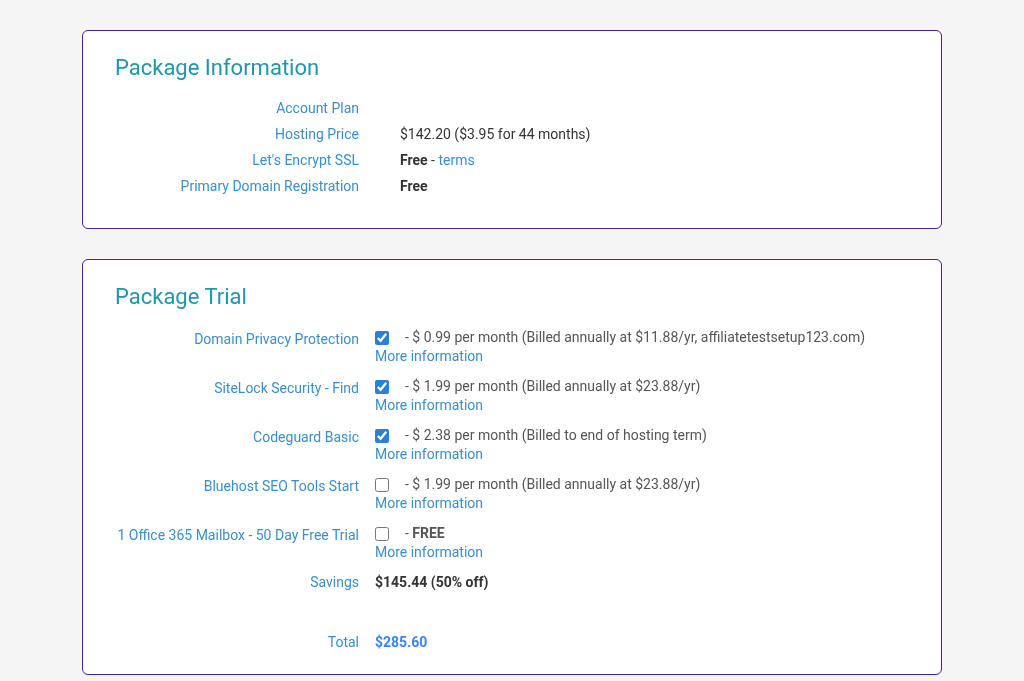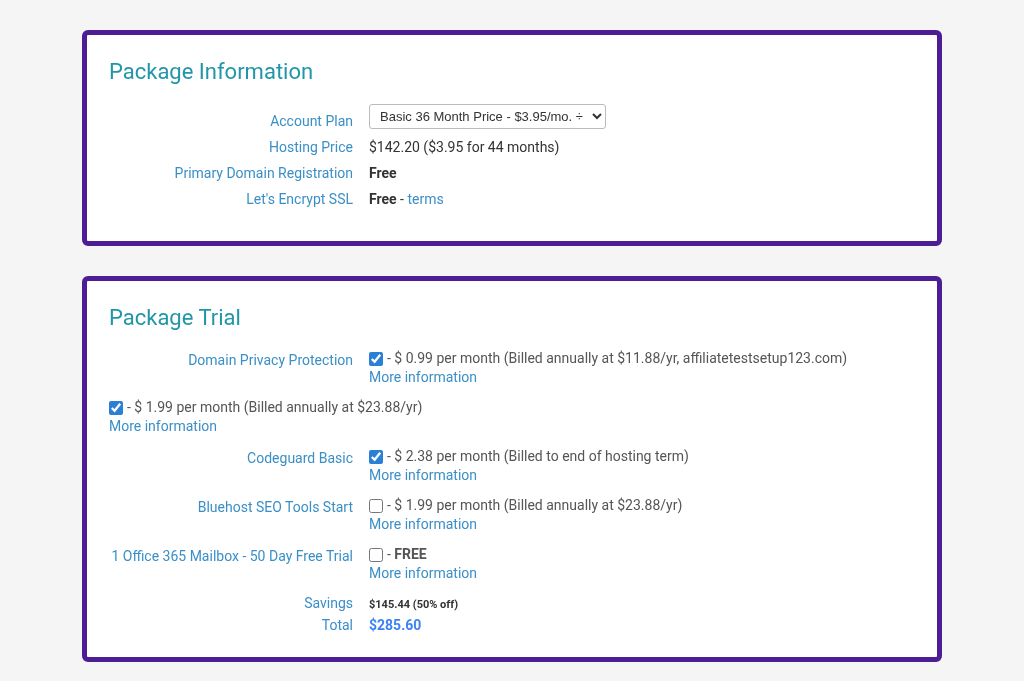--- a/index.html
+++ b/index.html
@@ -5,36 +5,37 @@
     * { box-sizing: border-box; margin: 0; padding: 0; }
     body {
       font-family: -apple-system, BlinkMacSystemFont, 'Segoe UI', Roboto, Arial, sans-serif;
       background: #f5f5f5;
       padding: 30px 20px;
       color: #333;
       font-size: 14px;
     }
     .card {
       background: #fff;
-      border: 5px solid #4c1d95;
+      border: 1px solid #4c1d95;
       border-radius: 6px;
-      padding: 24px 22px;
+      padding: 24px 32px;
       max-width: 860px;
       margin: 0 auto 30px auto;
     }
     .card-title {
       font-size: 22px;
       color: #2196a8;
       font-weight: 400;
       margin-bottom: 20px;
     }
     .info-row {
       display: flex;
-      align-items: flex-end;
+      align-items: flex-start;
       margin-bottom: 10px;
+      gap: 25px;
     }
     .info-label {
       color: #3a8fc7;
       text-align: right;
       min-width: 260px;
       padding-right: 16px;
       font-size: 14px;
     }
     .info-value {
       color: #333;
@@ -76,57 +77,57 @@
       padding-top: 2px;
     }
     .extras-value {
       flex: 1;
       font-size: 14px;
       color: #555;
     }
     .extras-value .check-row {
       display: flex;
       align-items: flex-start;
-      gap: 4px;
+      gap: 16px;
     }
     .extras-value input[type="checkbox"] {
       margin-top: 2px;
       width: 14px;
       height: 14px;
       cursor: pointer;
       accent-color: #2b7fd4;
     }
     .extras-value .more-info {
       color: #3a8fc7;
       display: block;
       margin-top: 3px;
       cursor: pointer;
       font-size: 14px;
       text-decoration: none;
     }
     .savings-row {
       display: flex;
       align-items: baseline;
-      margin-bottom: 6px;
     }
     .savings-label {
       color: #3a8fc7;
       text-align: right;
       min-width: 260px;
       padding-right: 16px;
       font-size: 14px;
     }
     .savings-value {
       font-weight: 700;
-      font-size: 11px;
+      font-size: 14px;
       color: #333;
     }
     .total-row {
       display: flex;
       align-items: flex-start;
+      margin-top: 44px;
     }
     .total-label {
       color: #3a8fc7;
       text-align: right;
       min-width: 260px;
       padding-right: 16px;
       font-size: 14px;
     }
     .total-value {
       font-weight: 700;
@@ -139,62 +140,58 @@
     }
   </style>
 </head>
 <body>
 
 <div class="card">
   <h2 class="card-title">Package Information</h2>
 
   <div class="info-row">
     <span class="info-label">Account Plan</span>
-    <div class="info-value">
-      <select class="plan-select">
-        <option>Basic 36 Month Price - $3.95/mo. ÷</option>
-      </select>
-    </div>
   </div>
 
   <div class="info-row">
     <span class="info-label">Hosting Price</span>
     <span class="info-value">$142.20  ($3.95 for 44 months)</span>
-  </div>
-
-  <div class="info-row">
-    <span class="info-label">Primary Domain Registration</span>
-    <span class="info-value bold free-badge">Free</span>
   </div>
 
   <div class="info-row">
     <span class="info-label">Let's Encrypt SSL</span>
     <span class="info-value">
       <span class="free">Free</span>
       <span> - </span>
       <a class="terms-link">terms</a>
     </span>
   </div>
+
+  <div class="info-row">
+    <span class="info-label">Primary Domain Registration</span>
+    <span class="info-value bold free-badge">Free</span>
+  </div>
 </div>
 
 <div class="card">
   <h2 class="card-title">Package Trial</h2>
 
   <div class="extras-row">
     <span class="extras-label">Domain Privacy Protection</span>
     <div class="extras-value">
       <div class="check-row">
         <input type="checkbox" checked="" style="">
         <span>- $ 0.99 per month (Billed annually at $11.88/yr, affiliatetestsetup123.com)</span>
       </div>
       <a class="more-info">More information</a>
     </div>
   </div>
 
   <div class="extras-row">
+    <span class="extras-label">SiteLock Security - Find</span>
     <div class="extras-value">
       <div class="check-row">
         <input type="checkbox" checked="" style="">
         <span>- $ 1.99 per month (Billed annually at $23.88/yr)</span>
       </div>
       <a class="more-info">More information</a>
     </div>
   </div>
 
   <div class="extras-row">

